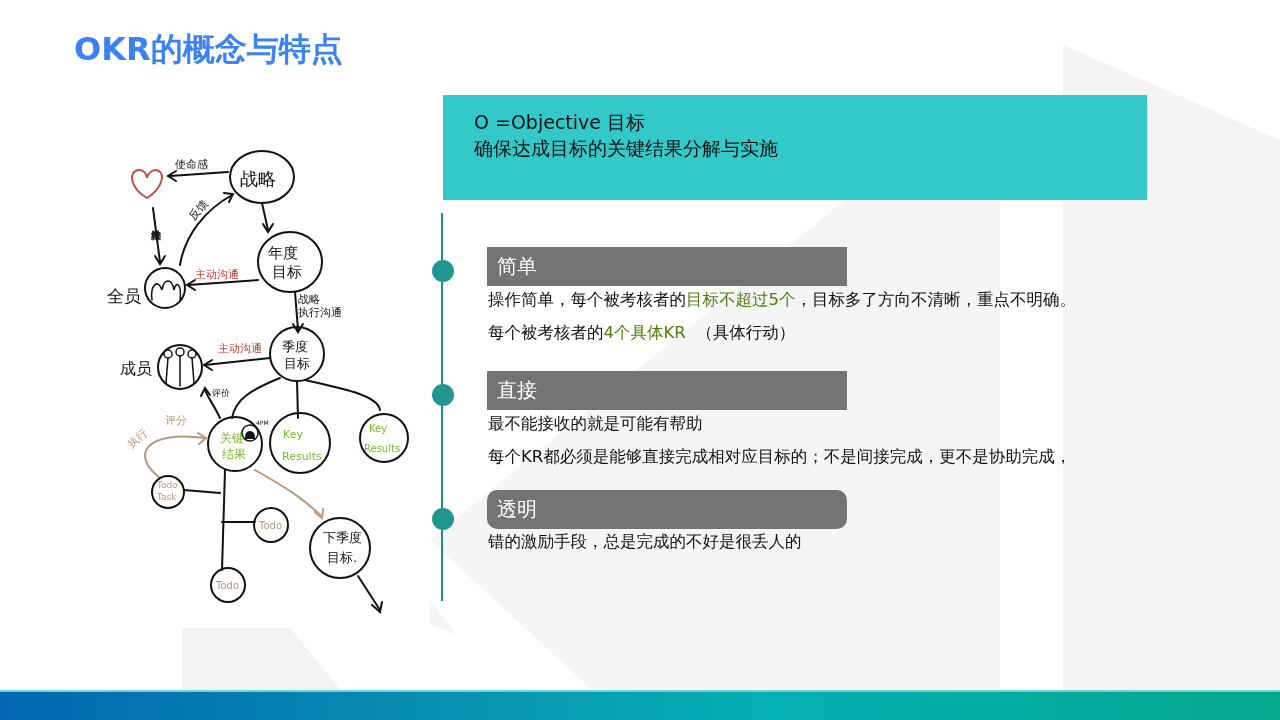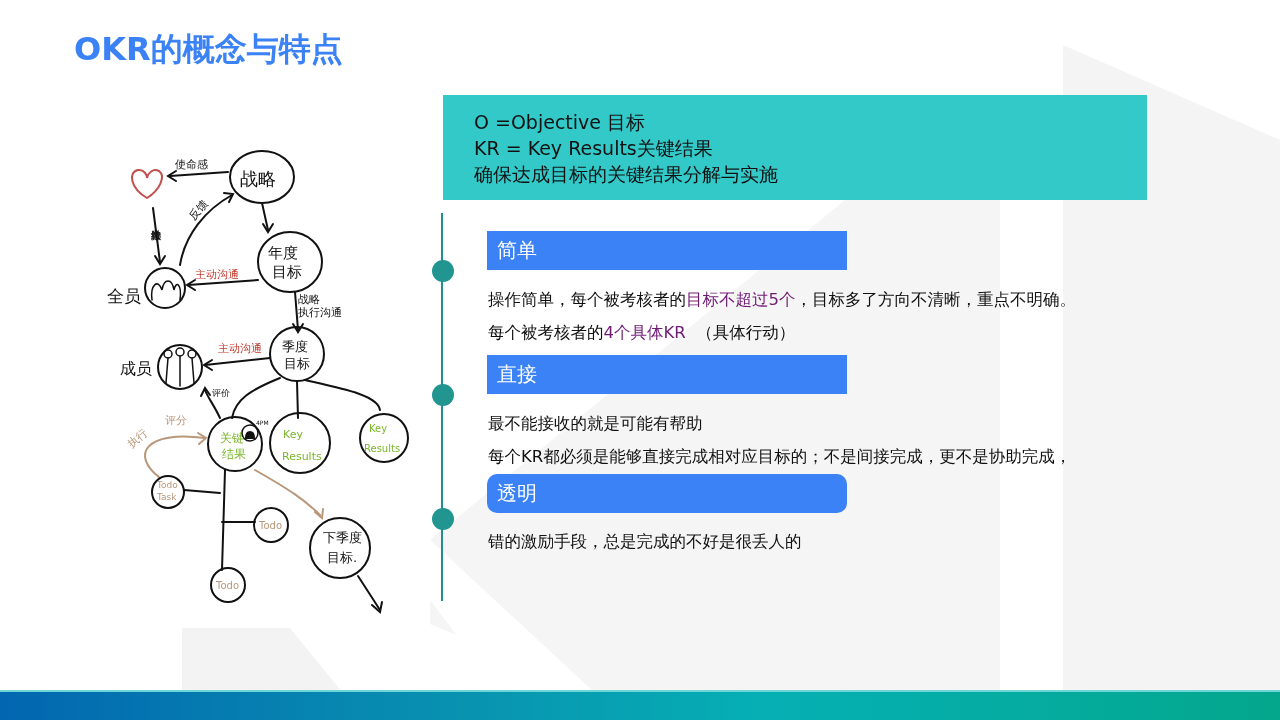--- a/index.html
+++ b/index.html
@@ -3,23 +3,23 @@
 <meta charset="utf-8">
 <style>
   html, body { margin:0; padding:0; }
   body { width:1280px; height:720px; position:relative; overflow:hidden; background:#ffffff; font-family:"DejaVu Sans", "Liberation Sans", sans-serif; }
   .bg-shapes { position:absolute; left:0; top:0; width:1280px; height:720px; z-index:0; }
   .title { position:absolute; left:74px; top:28px; font-size:32px; font-weight:bold; color:#3b82f6; letter-spacing:0px; z-index:2; }
   .def-box { position:absolute; left:443px; top:95px; width:704px; height:105px; background:#33c9c9; z-index:2; box-sizing:border-box; padding:14px 4px 0 31px; }
   .def-line { font-size:19px; line-height:26px; color:#111; white-space:nowrap; }
   .timeline-line { position:absolute; left:441px; top:213px; width:2px; height:388px; background:#1f8f8c; z-index:2; }
   .dot { position:absolute; left:432px; width:22px; height:22px; border-radius:50%; background:#219590; z-index:3; }
-  .sec-head { position:absolute; left:487px; width:360px; height:39px; background:#3b82f6; color:#fff; font-size:20px; line-height:39px; padding-left:10px; box-sizing:border-box; z-index:2; }
+  .sec-head { position:absolute; left:487px; width:360px; height:39px; background:#737373; color:#fff; font-size:20px; line-height:39px; padding-left:10px; box-sizing:border-box; z-index:2;margin-top:16px; }
   .sec-body { position:absolute; left:488px; width:680px; font-size:16.5px; line-height:33px; color:#111; z-index:2; }
-  .hl { color:#701a75; }
+  .hl { color:#4d7c0f; }
   .footer { position:absolute; left:0; top:692px; width:1280px; height:28px; background:linear-gradient(90deg,#0266b0 0%, #0891b0 35%, #05b0b4 60%, #04a78c 100%); z-index:2; }
   .footer-line { position:absolute; left:0; top:690px; width:1280px; height:2px; background:#6fd6d8; z-index:2; }
   .diagram { position:absolute; left:95px; top:130px; width:330px; height:500px; z-index:2; }
   .diagram svg text { font-family:"DejaVu Sans", sans-serif; }
 </style>
 </head>
 <body>
 
 <svg class="bg-shapes" viewBox="0 0 1280 720">
   <polygon points="182,628 290,628 342,692 182,692" fill="#f3f3f3"></polygon>
@@ -30,21 +30,20 @@
   <polygon points="427,580 427,530 560,600 690,692 500,692" fill="#f4f4f4" opacity="0"></polygon>
   <polygon points="594,692 430,624 430,540 845,200 1000,200 1000,600 1000,692" fill="#f5f5f5"></polygon>
   <polygon points="430,540 430,600 500,692 594,692" fill="#ffffff"></polygon>
   <polygon points="845,200 1000,200 1000,692 940,692 830,580 830,215" fill="#f5f5f5"></polygon>
 </svg>
 
 <div class="title">OKR的概念与特点</div>
 
 <div class="def-box">
   <div class="def-line">O =Objective 目标</div>
-  <div class="def-line">KR  = Key Results关键结果</div>
   <div class="def-line">确保达成目标的关键结果分解与实施</div>
 </div>
 
 <div class="timeline-line"></div>
 <div class="dot" style="top:260px;"></div>
 <div class="dot" style="top:384px;"></div>
 <div class="dot" style="top:508px;"></div>
 
 <div class="sec-head" style="top:231px;">简单</div>
 <div class="sec-body" style="top:283px;">

